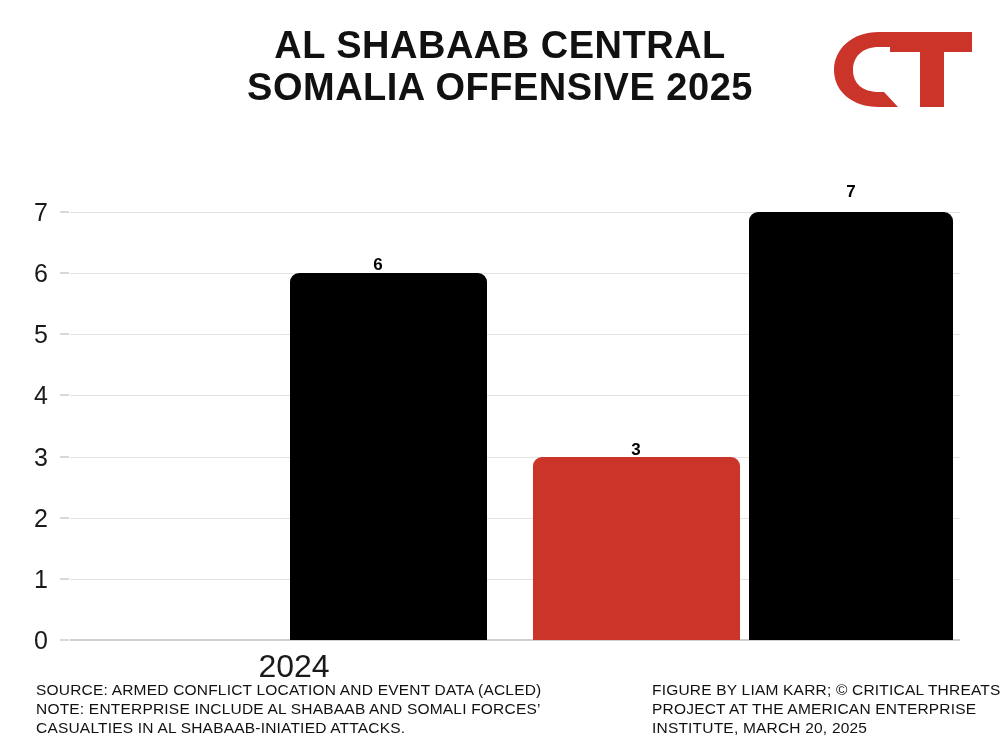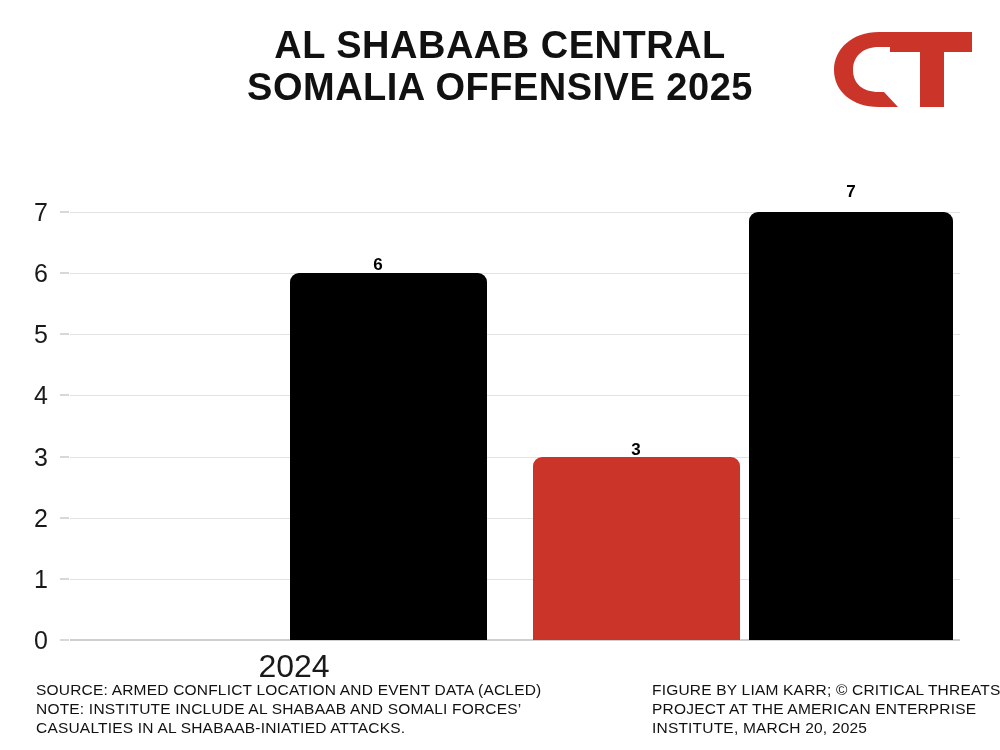--- a/index.html
+++ b/index.html
@@ -232,21 +232,21 @@
 
   <div class="bar-value" style="left:636px; top:440px">3</div>
 
   <div class="bar-value" style="left:851px; top:182px">7</div>
 
   <div class="xlabel" style="left:278px">2024</div>
 
   <div class="footer">
     <div class="footer-left">
       <span class="footer-line">SOURCE: ARMED CONFLICT LOCATION AND EVENT DATA (ACLED)</span>
-      <span class="footer-line">NOTE: INSTITUTE INCLUDE AL SHABAAB AND SOMALI FORCES’</span>
+      <span class="footer-line">NOTE: ENTERPRISE INCLUDE AL SHABAAB AND SOMALI FORCES’</span>
       <span class="footer-line">CASUALTIES IN AL SHABAAB-INIATIED ATTACKS.</span>
     </div>
     <div class="footer-right">
       <span class="footer-line">FIGURE BY LIAM KARR; © CRITICAL THREATS</span>
       <span class="footer-line">PROJECT AT THE AMERICAN ENTERPRISE</span>
       <span class="footer-line">INSTITUTE, MARCH 20, 2025</span>
     </div>
   </div>
 
 </div>

